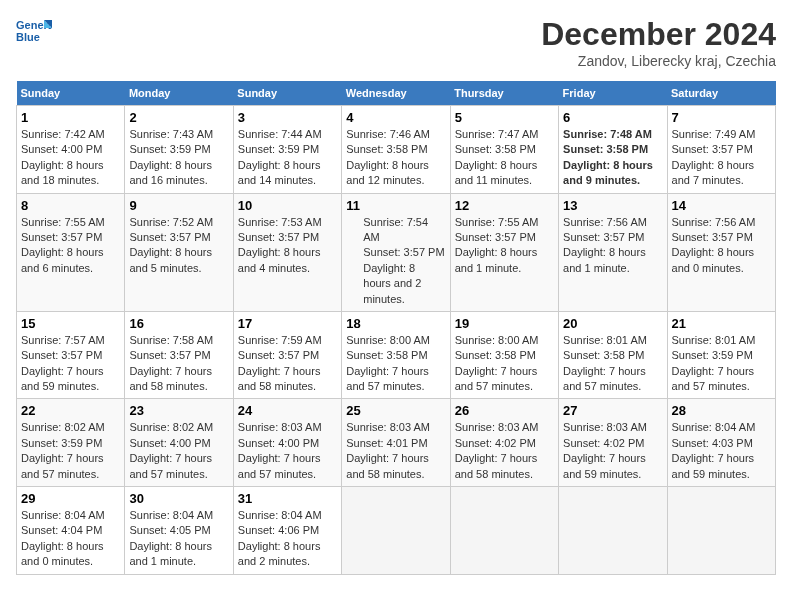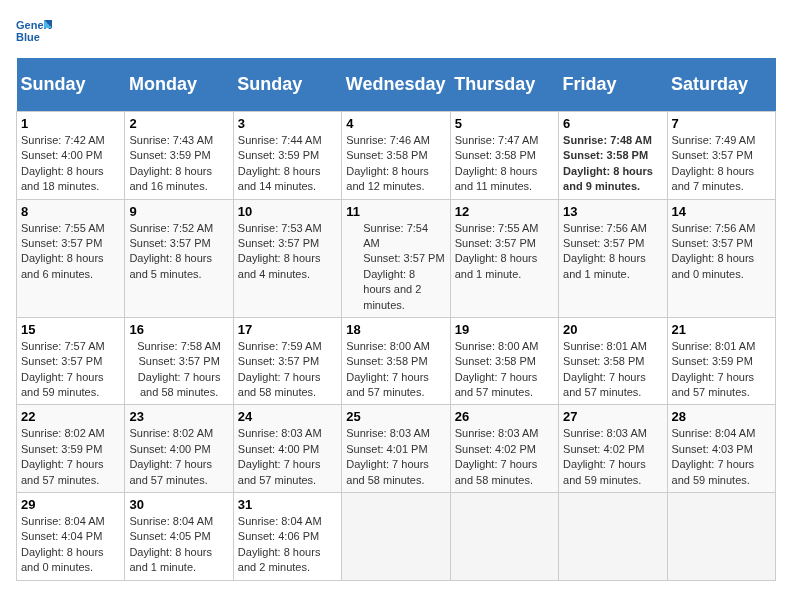--- a/index.html
+++ b/index.html
@@ -44,23 +44,23 @@
       color: #555;
     }
     table {
       width: 100%;
       border-collapse: collapse;
       font-size: 11px;
     }
     thead tr th {
       background-color: #3a7abf;
       color: white;
-      padding: 16px 4px;
+      padding: 6px 4px;
       text-align: left;
-      font-size: 18px;
+      font-size: 11px;
       font-weight: bold;
     }
     tbody tr td {
       border: 1px solid #ccc;
       vertical-align: top;
       padding: 4px;
       min-height: 70px;
       width: 14.28%;
       background: #fff;
     }
@@ -90,20 +90,22 @@
     <svg class="logo-icon" viewBox="0 0 36 30">
       <text x="0" y="13" font-size="11" font-weight="bold" fill="#1a5fa8">General</text>
       <text x="0" y="25" font-size="11" font-weight="bold" fill="#1a5fa8">Blue</text>
       <polygon points="28,4 36,12 28,12" fill="#4db6e8"></polygon>
       <polygon points="28,4 36,4 36,12" fill="#1a5fa8"></polygon>
     </svg>
     <div class="logo-text">
     </div>
   </div>
   <div class="title-block">
+    <div class="month-title">December 2024</div>
+    <div class="subtitle">Zandov, Liberecky kraj, Czechia</div>
   </div>
 </div>
 
 <table>
   <thead>
     <tr id="weekday-header-row">
     <th>Sunday</th>
         <th>Monday</th>
         <th>Sunday</th>
         <th>Wednesday</th>
@@ -203,21 +205,21 @@
       </tr>
       <tr>
         <td>
           <span class="day-num">15</span>
           <div class="day-info" style="white-space: pre-line;">Sunrise: 7:57 AM
 Sunset: 3:57 PM
 Daylight: 7 hours and 59 minutes.</div>
         </td>
         <td>
           <span class="day-num">16</span>
-          <div class="day-info" style="white-space: pre-line; text-align: center;">Sunrise: 7:58 AM
+          <div class="day-info" style="white-space: pre-line;">Sunrise: 7:58 AM
 Sunset: 3:57 PM
 Daylight: 7 hours and 58 minutes.</div>
         </td>
         <td>
           <span class="day-num">17</span>
           <div class="day-info" style="white-space: pre-line;">Sunrise: 7:59 AM
 Sunset: 3:57 PM
 Daylight: 7 hours and 58 minutes.</div>
         </td>
         <td>

